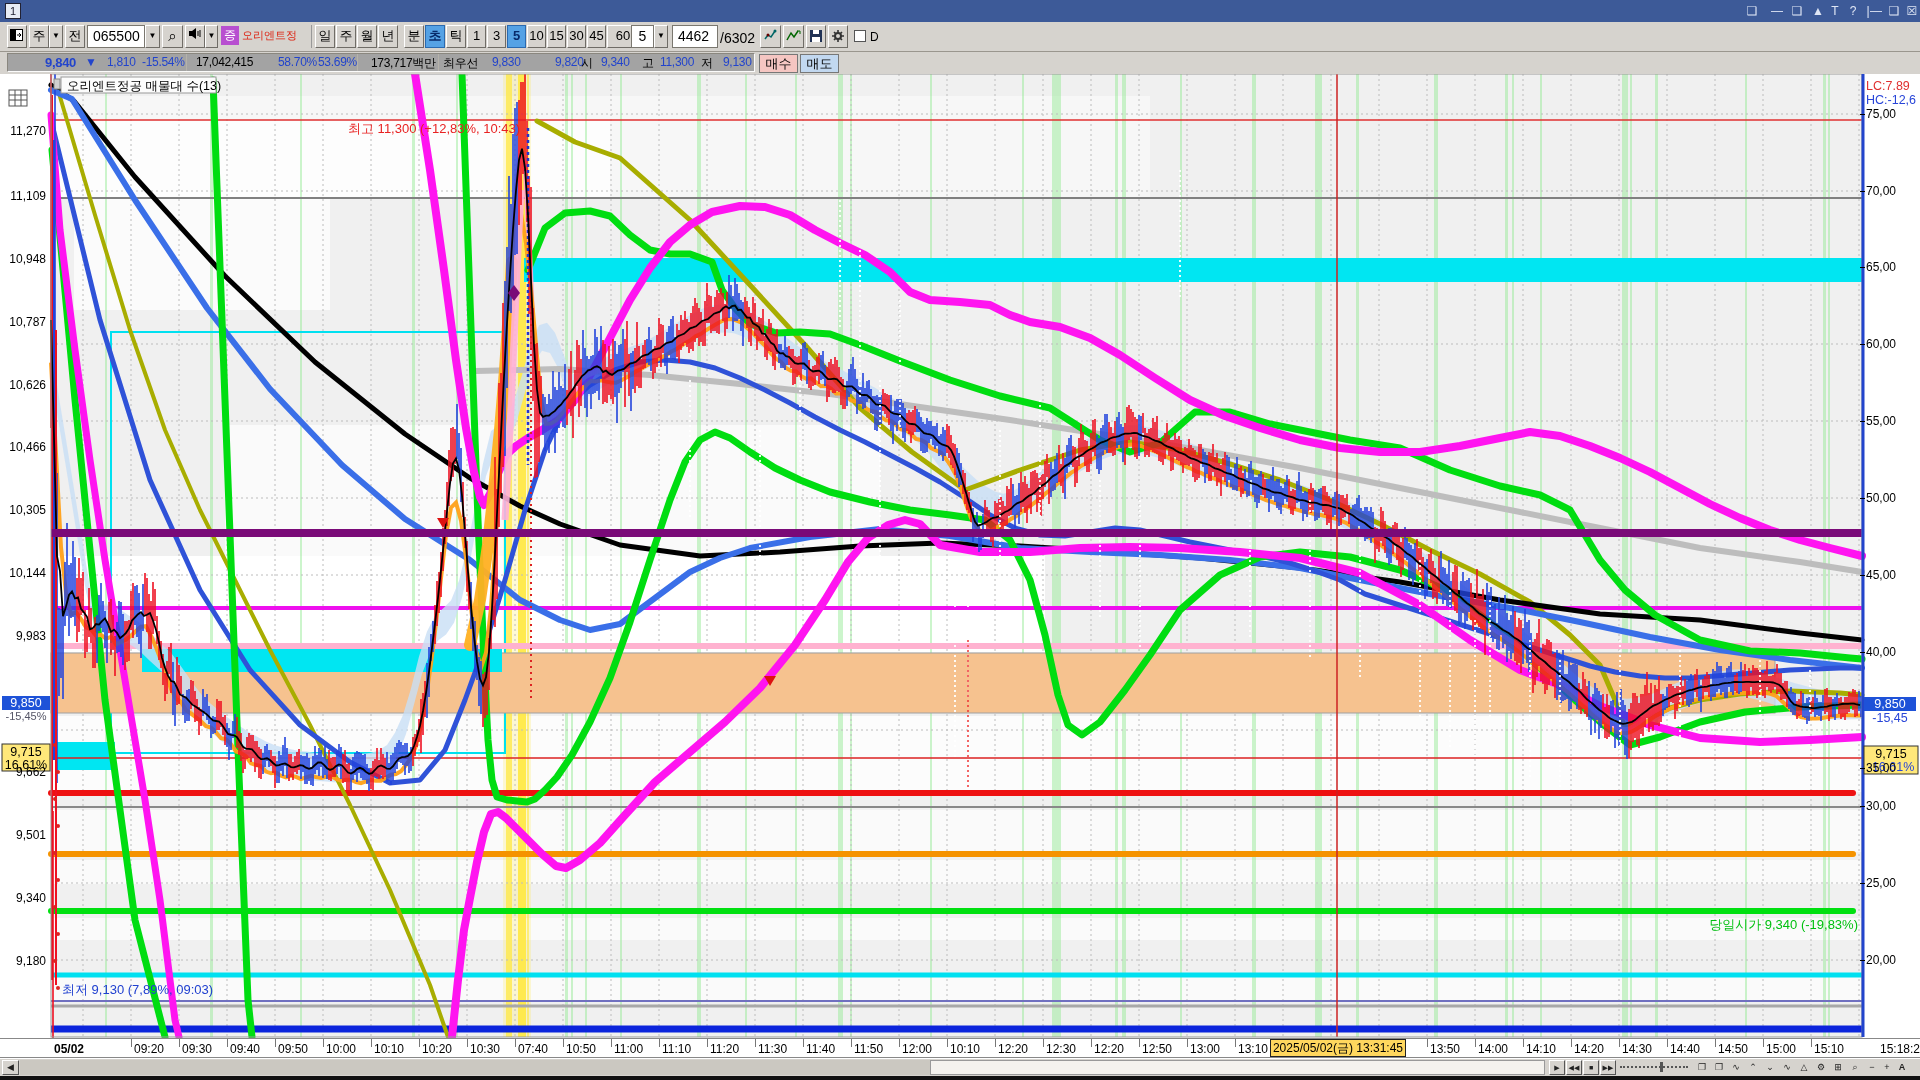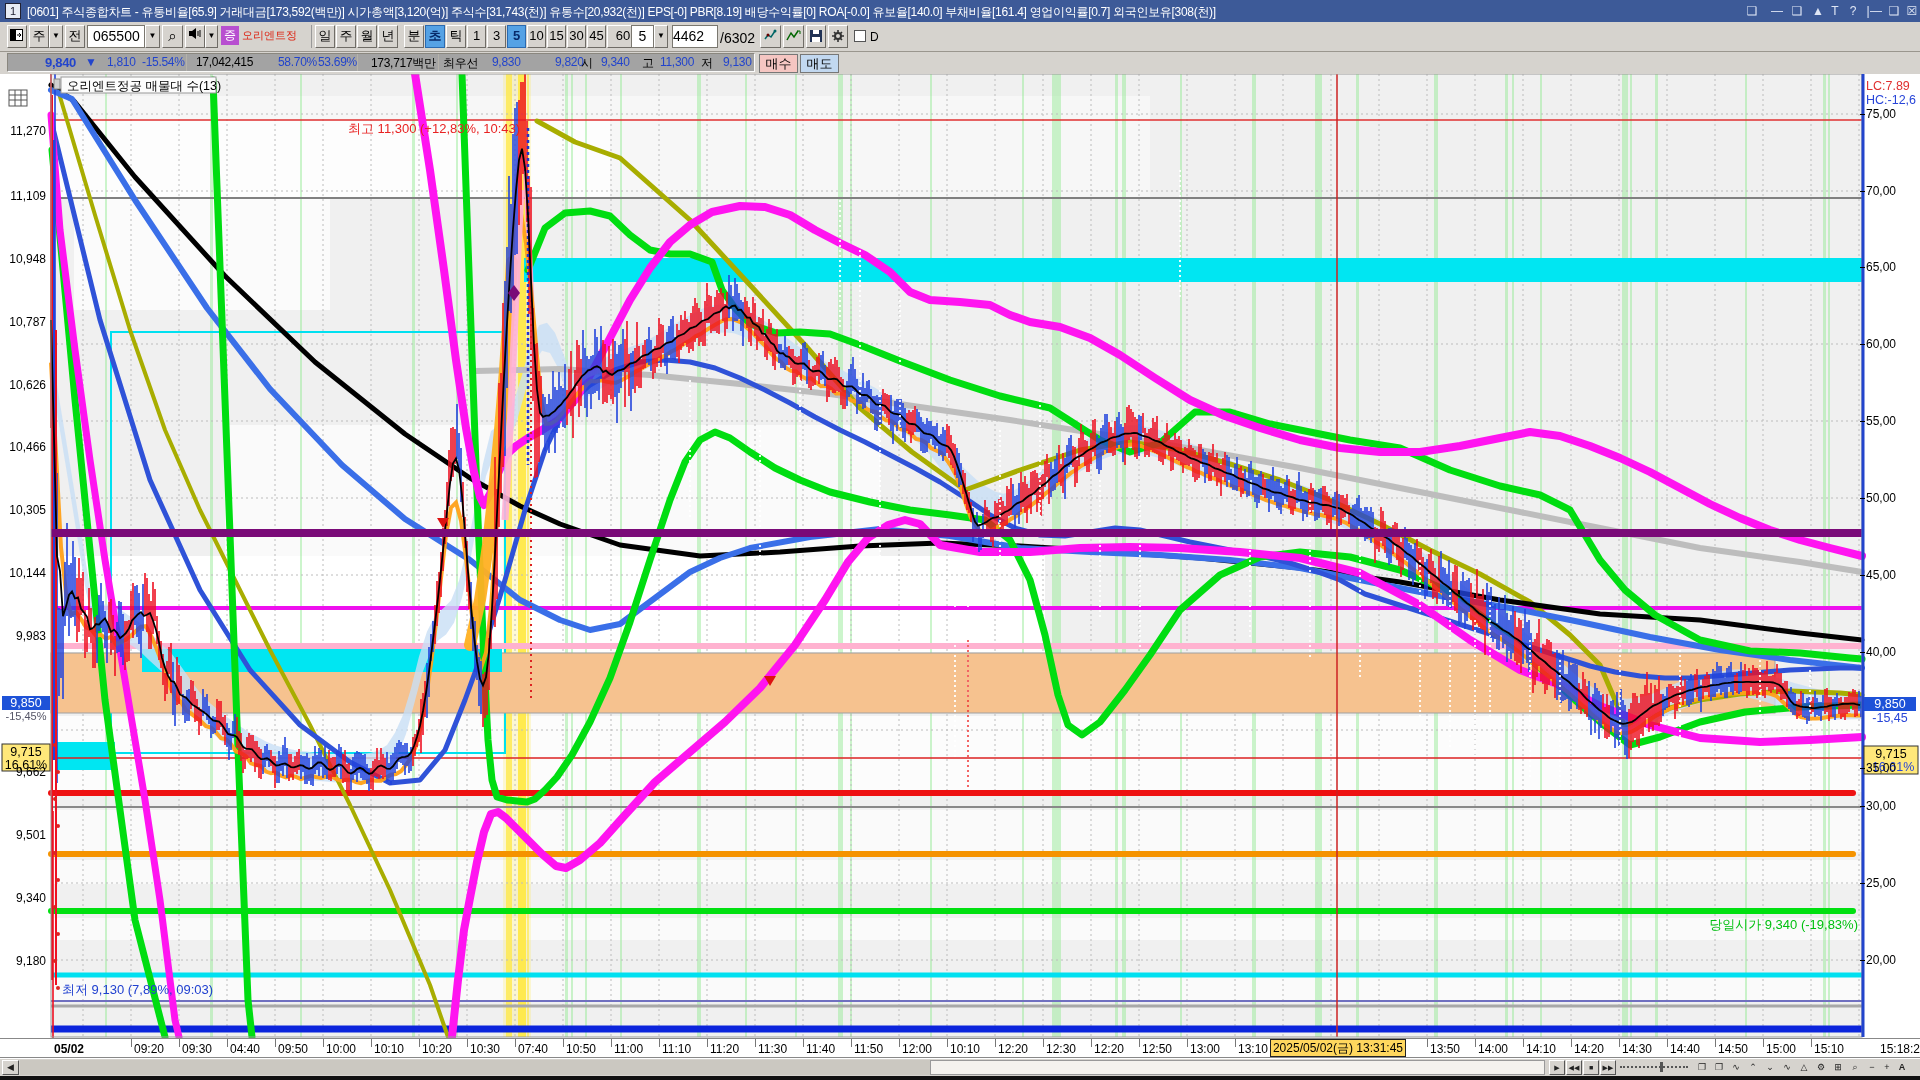--- a/index.html
+++ b/index.html
@@ -18,21 +18,20 @@
 .pr{position:absolute;left:1860px;font-size:12px;color:#000}
 .tl{position:absolute;top:3px;font-size:12px;color:#000;white-space:nowrap}
 .sep{position:absolute;top:0;width:1px;height:8px;background:#777}
 #axisrow{position:absolute;left:0;top:1038px;width:1920px;height:20px;background:#fff;border-top:1px solid #888;border-bottom:1px solid #888}
 #scroll{position:absolute;left:0;top:1059px;width:1920px;height:17px;background:#d6d3ce}
 #blackbar{position:absolute;left:0;top:1076px;width:1920px;height:4px;background:#111}
 .sbtn{position:absolute;top:1px;height:15px;background:#d6d3ce;border:1px solid #fff;border-right-color:#555;border-bottom-color:#555;font-size:9px;line-height:13px;text-align:center;color:#222}
 </style></head><body>
 <div class="titlebar">
     <div style="position:absolute;left:5px;top:3px;width:16px;height:16px;background:#e8ecf5;border:1px solid #223;color:#223;font-size:11px;text-align:center;line-height:15px">1</div>
-    <div class="txt">[0601] 주식종합차트 - 유통비율[65.9] 거래대금[173,592(백만)] 시가총액[3,120(억)] 주식수[31,743(천)] 유통수[20,932(천)] EPS[-0] PBR[8.19] 배당수익률[0] ROA[-0.0] 유보율[140.0] 부채비율[161.4] 영업이익률[0.7] 외국인보유[308(천)]</div>
     <div class="tico" style="left:1744px">❑</div>
     <div class="tico" style="left:1769px">—</div>
     <div class="tico" style="left:1789px">❑</div>
     <div class="tico" style="left:1810px">▲</div>
     <div class="tico" style="left:1827px">T</div>
     <div class="tico" style="left:1845px">?</div>
     <div class="tico" style="left:1860px">|</div>
     <div class="tico" style="left:1868px">—</div>
     <div class="tico" style="left:1886px">❑</div>
     <div class="tico" style="left:1904px">☒</div>
@@ -67,21 +66,21 @@
     <div class="btn" style="left:467px;width:19px">1</div>
     <div class="btn" style="left:487px;width:19px">3</div>
     <div class="btn sel" style="left:507px;width:19px">5</div>
     <div class="btn" style="left:527px;width:19px">10</div>
     <div class="btn" style="left:547px;width:19px">15</div>
     <div class="btn" style="left:567px;width:19px">30</div>
     <div class="btn" style="left:587px;width:19px">45</div>
     <div class="btn" style="left:607px;width:32px">60</div>
     <div class="white" style="position:absolute;left:631px;top:3px;width:23px;height:23px;font-size:14px;line-height:21px;text-align:center">5</div>
     <div class="btn" style="left:654px;width:14px;font-size:8px">▼</div>
-    <div class="white" style="position:absolute;left:672px;top:3px;width:46px;height:23px;font-size:14px;line-height:21px;text-align:left;padding-right:3px">4462</div>
+    <div class="white" style="position:absolute;left:672px;top:3px;width:46px;height:23px;font-size:14px;line-height:21px;text-align:center;padding-right:3px">4462</div>
     <div style="position:absolute;left:720px;top:8px;font-size:14px">/6302</div>
     <div class="btn" style="left:760px;width:21px;padding-top:3px"><svg width="15" height="14" viewBox="0 0 15 14">
         <path d="M2 10l3-4 3 2 4-6" stroke="#066" fill="none" stroke-width="1.5"></path>
         <circle cx="12" cy="2" r="1.5" fill="#066"></circle>
         <circle cx="5" cy="6" r="1.5" fill="#600"></circle>
       </svg></div>
     <div class="btn" style="left:783px;width:21px;padding-top:3px"><svg width="15" height="14" viewBox="0 0 15 14">
         <path d="M1 11l4-7 3 4 4-6" stroke="#060" fill="none" stroke-width="1.5"></path>
         <path d="M11 2h3v3" stroke="#060" fill="none"></path>
       </svg></div>
@@ -336,21 +335,21 @@
     <div class="pr" style="top:718px"><span style="display:inline-block;width:5px;height:1px;background:#000;vertical-align:middle;margin-right:1px"></span>30,00</div>
     <div class="pr" style="top:795px"><span style="display:inline-block;width:5px;height:1px;background:#000;vertical-align:middle;margin-right:1px"></span>25,00</div>
     <div class="pr" style="top:872px"><span style="display:inline-block;width:5px;height:1px;background:#000;vertical-align:middle;margin-right:1px"></span>20,00</div>
   </div>
 <div id="axisrow">
     <div class="sep" style="left:131px"></div>
     <div class="tl" style="left:134px">09:20</div>
     <div class="sep" style="left:179px"></div>
     <div class="tl" style="left:182px">09:30</div>
     <div class="sep" style="left:227px"></div>
-    <div class="tl" style="left:230px">04:40</div>
+    <div class="tl" style="left:230px">09:40</div>
     <div class="sep" style="left:275px"></div>
     <div class="tl" style="left:278px">09:50</div>
     <div class="sep" style="left:323px"></div>
     <div class="tl" style="left:326px">10:00</div>
     <div class="sep" style="left:371px"></div>
     <div class="tl" style="left:374px">10:10</div>
     <div class="sep" style="left:419px"></div>
     <div class="tl" style="left:422px">10:20</div>
     <div class="sep" style="left:467px"></div>
     <div class="tl" style="left:470px">10:30</div>

